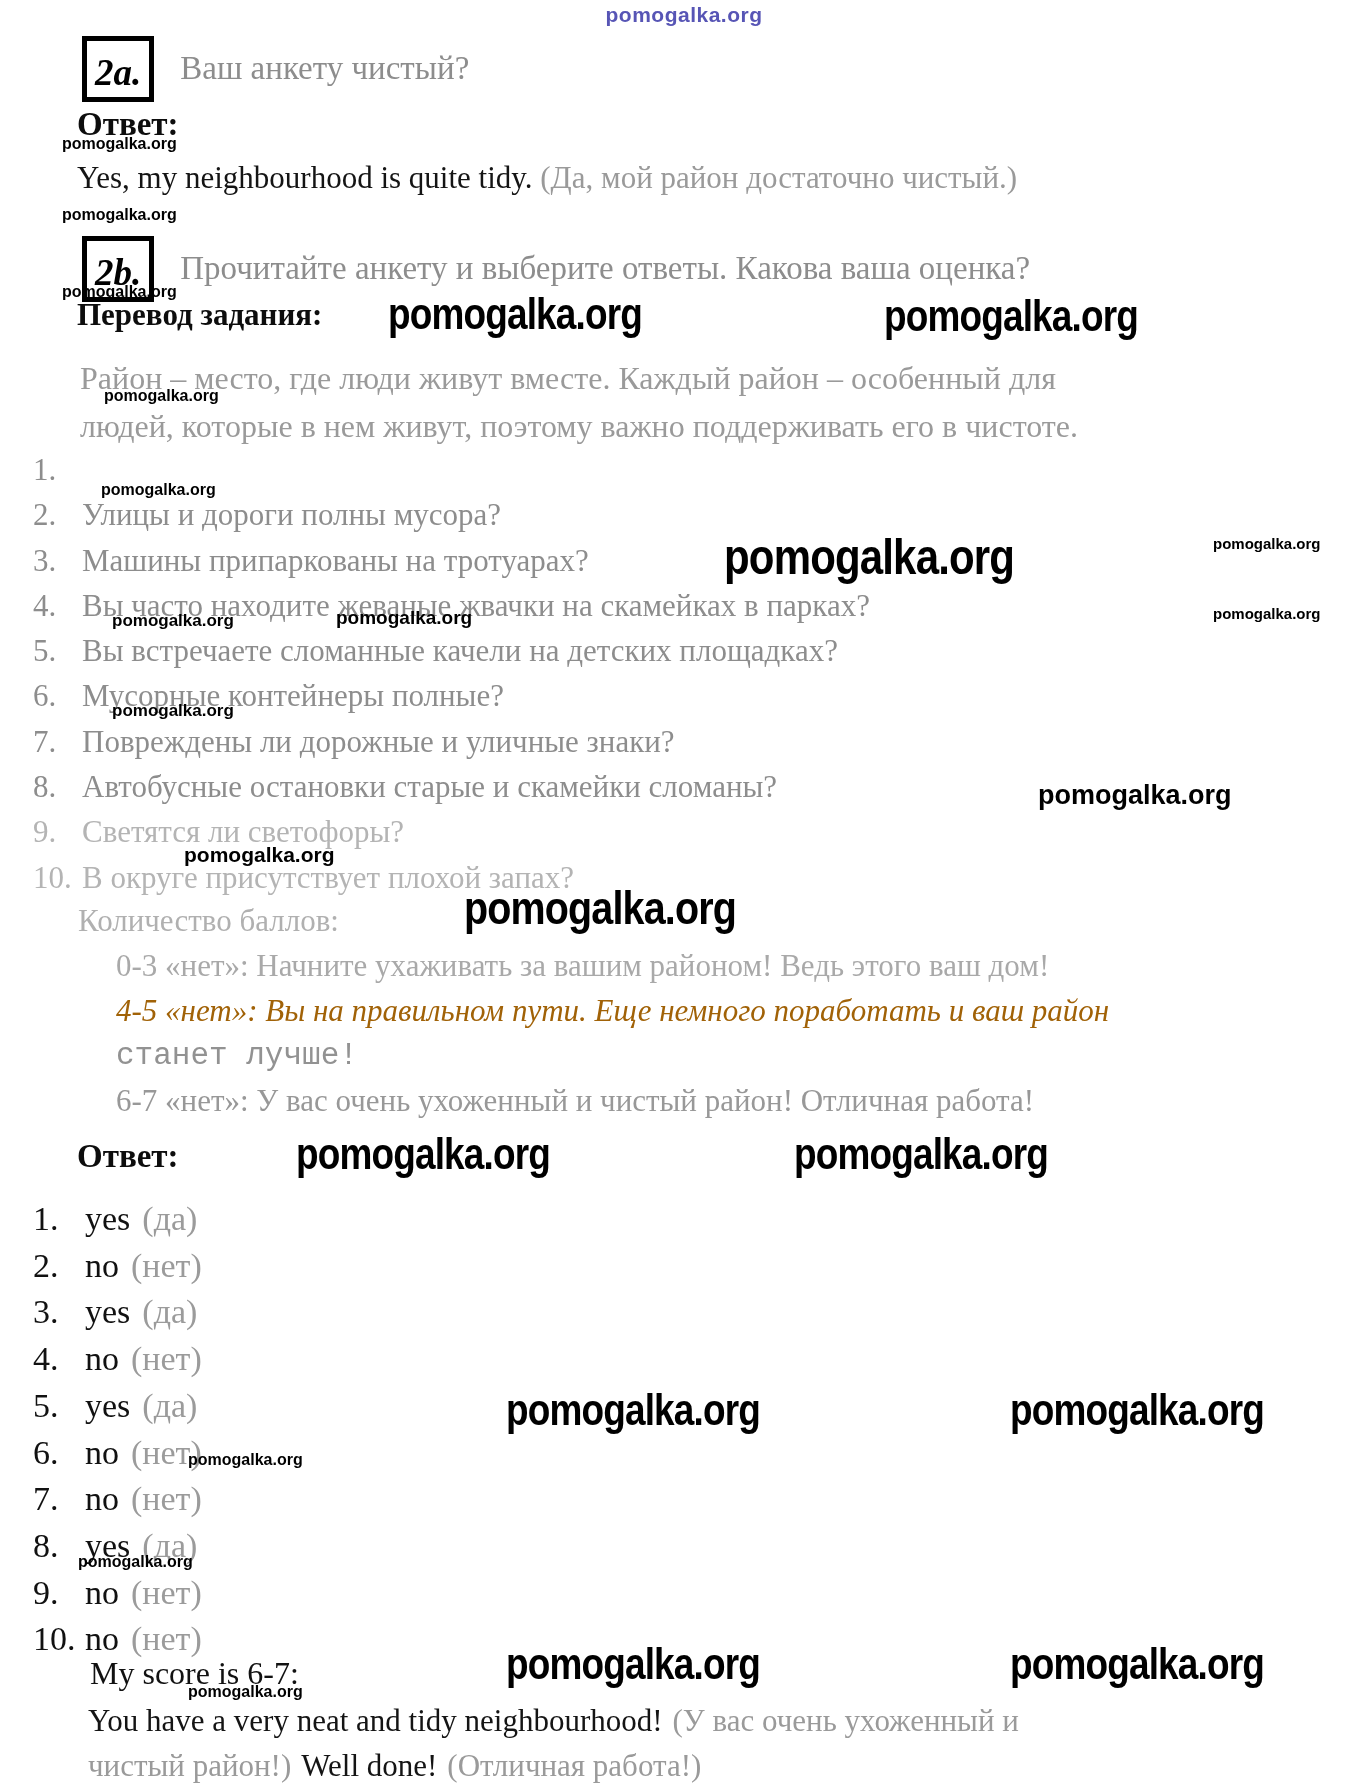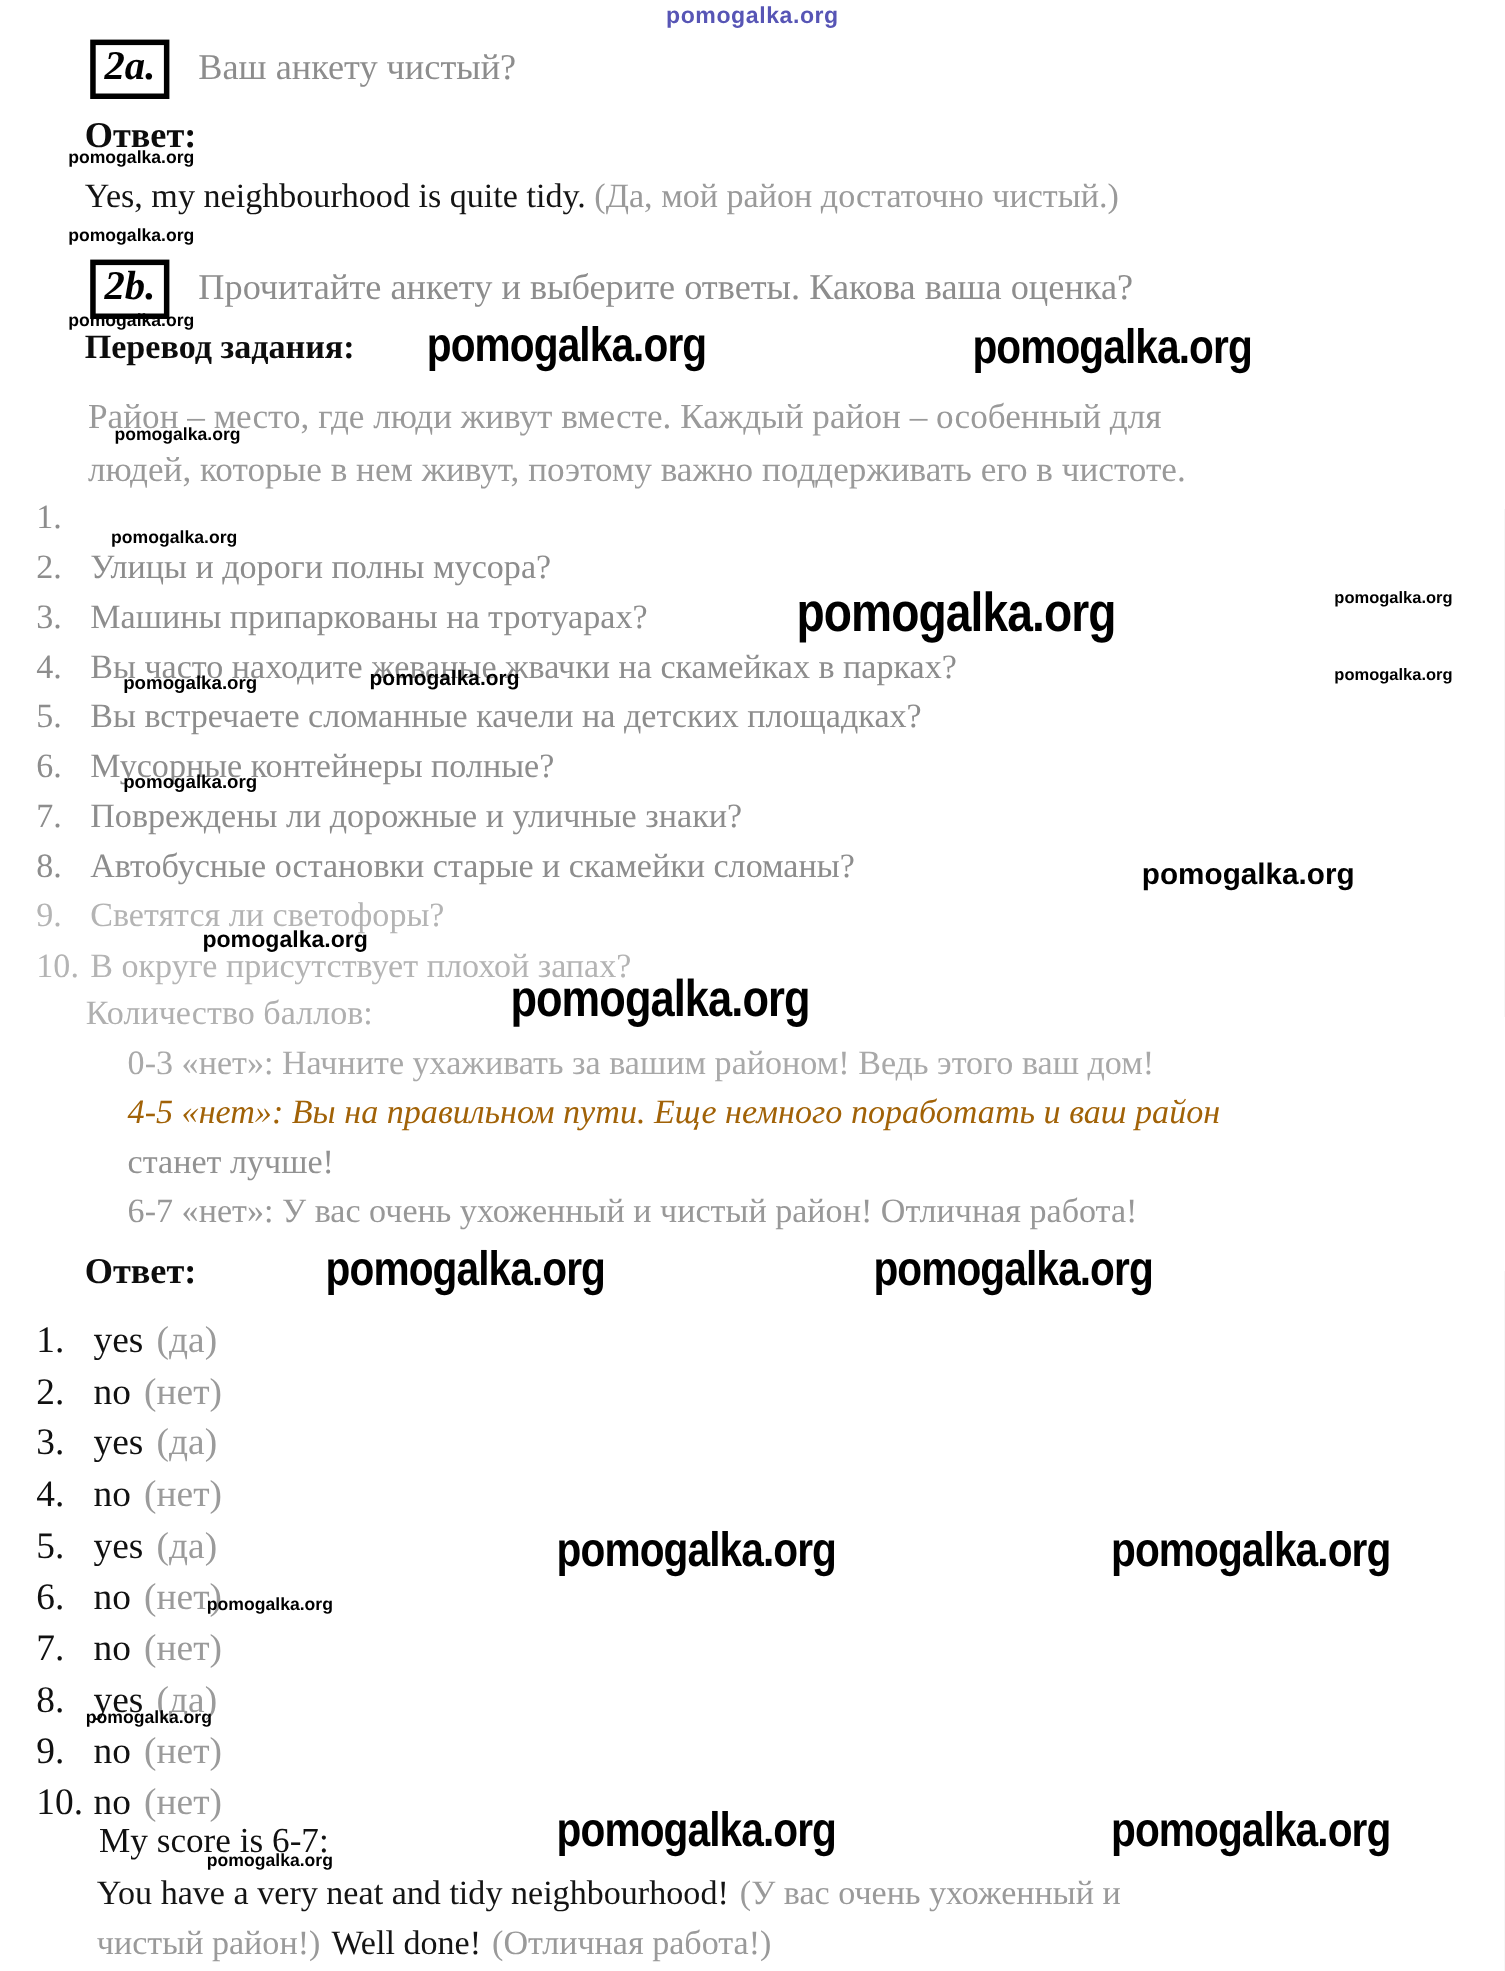--- a/index.html
+++ b/index.html
@@ -11,41 +11,41 @@
   .abs{position:absolute;}
   
   .wm{position:absolute;font-family:"Liberation Sans", sans-serif;font-weight:700;
       color:#000;white-space:nowrap;line-height:1;}
   .wm-big{font-size:44px;letter-spacing:-1px;transform:scaleX(.84);transform-origin:0 0;}
   .wm-small{font-size:16px;letter-spacing:0;}
   .wm-blue{left:0;right:0;text-align:center;top:4px;font-size:21px;color:#4543ae;
            font-weight:700;opacity:.9;letter-spacing:.5px;}
   
   .task-row{display:flex;align-items:center;}
-  .task-box{display:inline-block;border:5px solid #000;padding:0px 8px 3px 8px;
+  .task-box{display:inline-block;border:5px solid #000;padding:12px 8px 3px 8px;
             font-weight:bold;font-style:italic;font-size:37px;line-height:1.1;color:#000;}
   .task-title{margin-left:26px;font-size:33px;color:#8d8d8d;}
   .h-bold{font-size:33px;font-weight:bold;color:#0d0d0d;}
   
   .t-black{color:#141414;}
   .t-gray{color:#9a9a9a;}
   .ans-line{font-size:31px;white-space:nowrap;}
   .intro{font-size:32px;line-height:48px;color:#9a9a9a;white-space:nowrap;}
   
   .q-list{font-size:31px;line-height:45.3px;color:#8d8d8d;}
   .q-item{display:flex;white-space:nowrap;}
   .q-item .num{width:49px;flex:0 0 49px;}
   .q-item.idx-8,.q-item.idx-9{color:#b4b4b4;}
   
   .score-header{font-size:31px;line-height:45px;color:#b0b0b0;}
   .score-rules{font-size:31px;line-height:45px;}
   .rule{white-space:nowrap;margin-left:38px;}
   .rule.idx-0{color:#a9a9a9;}
   .rule.idx-1{color:#a16207;font-style:italic;}
-  .rule.idx-2{color:#929292;}
+  .rule.idx-2{color:#929292;font-family:Liberation Mono, monospace;}
   .rule.idx-3{color:#989898;}
   
   .a-list{font-size:34px;line-height:46.7px;color:#111;}
   .a-item{display:flex;white-space:nowrap;}
   .a-item .num{width:52px;flex:0 0 52px;color:#111;}
   .a-item .val{color:#111;margin-right:12px;}
   .a-item .note{color:#9b9b9b;}
   .myscore{font-size:32px;color:#111;}
   .concl{font-size:31px;line-height:45px;white-space:nowrap;}
   .concl .seg{margin-right:10px;}

